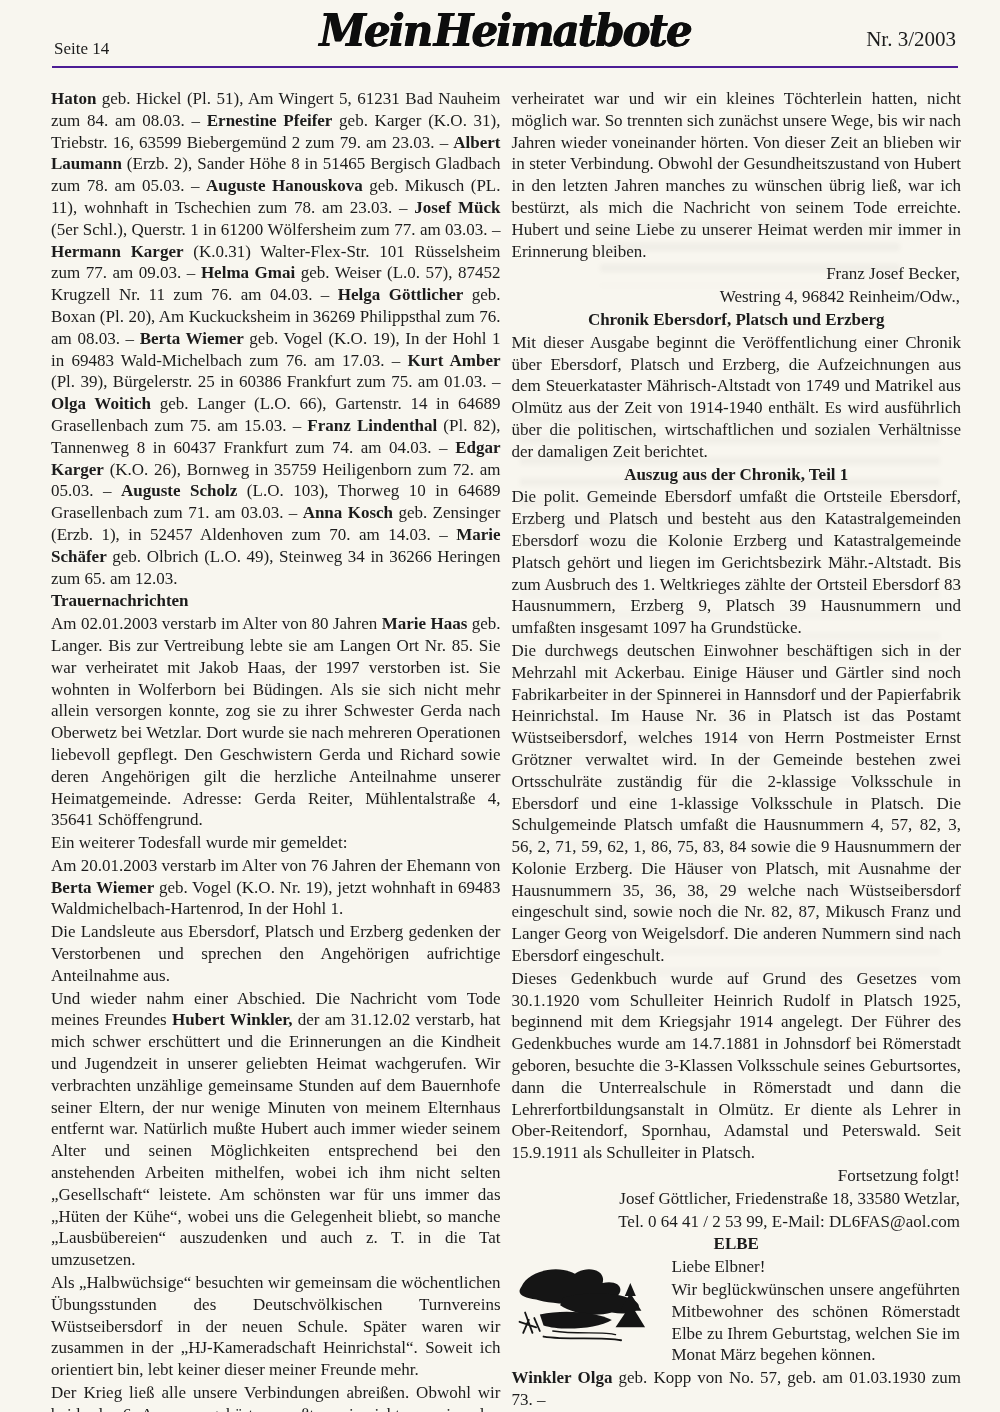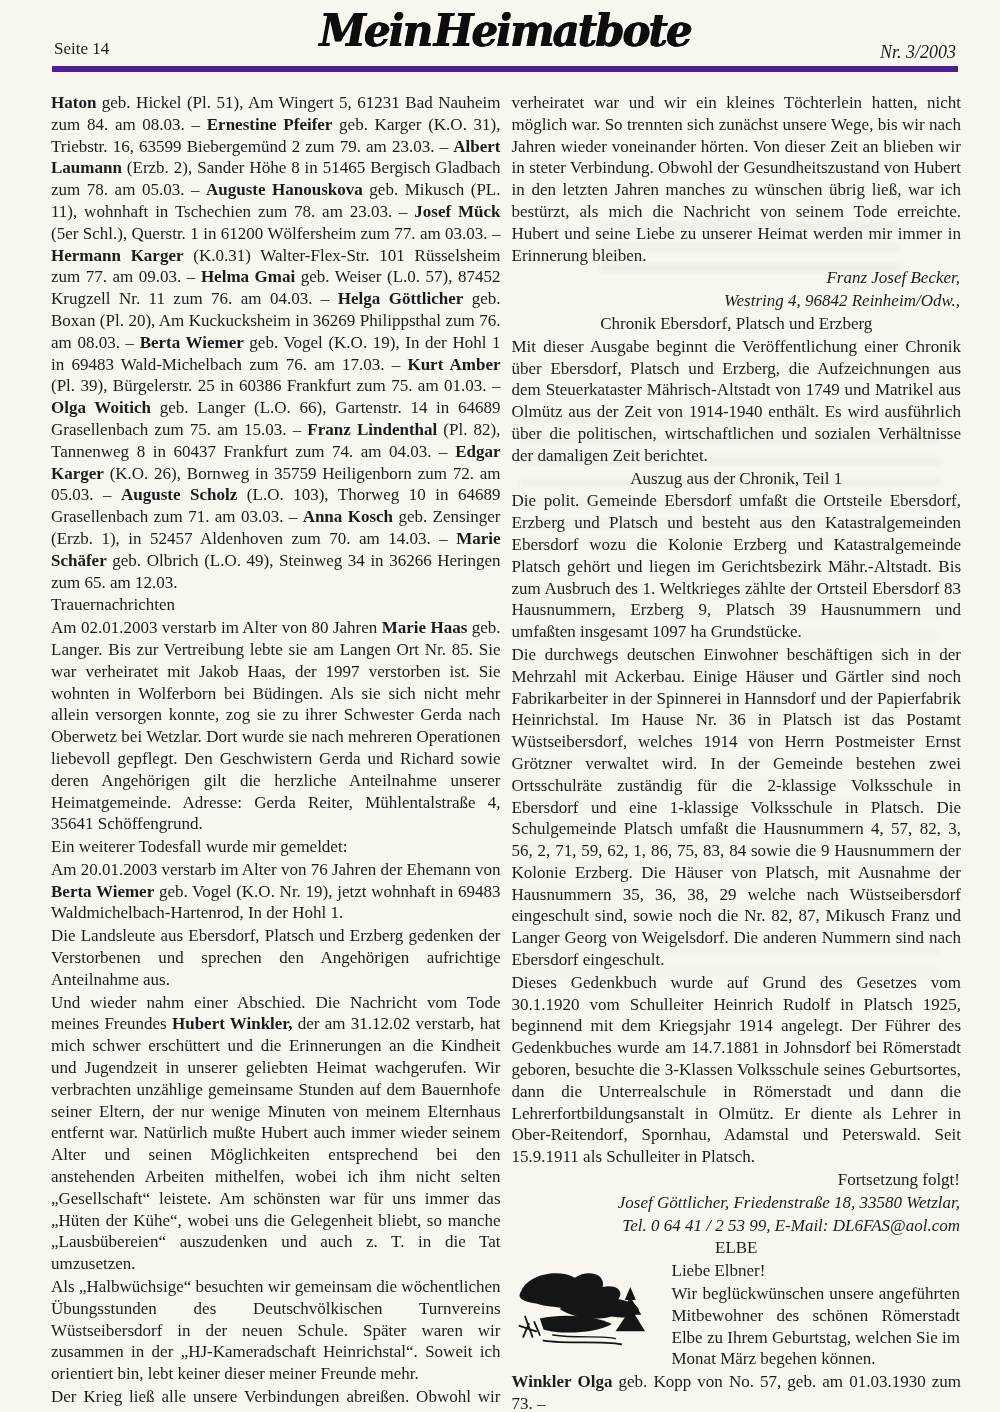--- a/index.html
+++ b/index.html
@@ -1,38 +1,38 @@
 <!DOCTYPE html>
 <html><head>
 <meta charset="utf-8">
 <style>
   html,body{margin:0;padding:0;background:#e9e7e0;}
   .page{position:relative;width:1000px;height:1412px;margin:0 auto;background:#f8f6ef;
         font-family:"Liberation Serif", serif;color:#1c1c1c;overflow:hidden;}
   
-  .hdr{position:relative;height:66px;margin:0 42px 0 52px;border-bottom:6px solid #4c1d95;}
+  .hdr{position:relative;height:66px;margin:0 42px 0 52px;border-bottom:2px solid #4c1d95;}
   .seite{position:absolute;left:2px;bottom:7px;font-size:17px;}
-  .issue{position:absolute;right:2px;bottom:3px;font-size:18px;font-style:italic;}
+  .issue{position:absolute;right:2px;bottom:14px;font-size:21px;}
   .masthead{position:absolute;left:0;right:0;top:8px;text-align:center;
             font-family:"DejaVu Serif", serif;font-weight:bold;font-style:italic;
             font-size:42px;line-height:46px;letter-spacing:-2px;word-spacing:-10px;color:#0d0d0d;
             text-shadow:0.6px 0 0 #0d0d0d,-0.4px 0 0 #0d0d0d;transform:scaleY(1.05);}
   
   .columns{display:flex;gap:9px;padding:19px 38px 0 50px;}
   .col{width:452px;font-size:17px;line-height:21.8px;}
   .col p,.col h3,.col div{margin:1px;}
   p.just{text-align:justify;}
   p.clear{clear:both;}
-  h3{font-size:17px;font-weight:normal;}
+  h3{font-size:17px;font-weight:bold;}
   .hl{text-align:left;}
   .hc{text-align:center;margin:1px 0;}
   .spaced{margin:9px 0 9px;text-align:center;}
   .elbe-h{margin-top:24px;margin-bottom:4px;}
   .lines-right{text-align:right;}
-  .it{font-style:italic;}
+  .it{}
   .elbe-art{float:left;width:148px;height:96px;margin:3px 12px 0 0;}
   
   .bleed{position:absolute;pointer-events:none;filter:blur(2px);
          background:repeating-linear-gradient(180deg, rgba(110,110,105,0.10) 0 8px, transparent 8px 21px);}
   .b1{left:600px;top:222px;width:300px;height:64px;opacity:.55;}
   .b2{left:520px;top:415px;width:420px;height:130px;opacity:.5;}
   .b3{left:520px;top:590px;width:420px;height:400px;opacity:.3;}
 </style>
 </head>
 <body>

